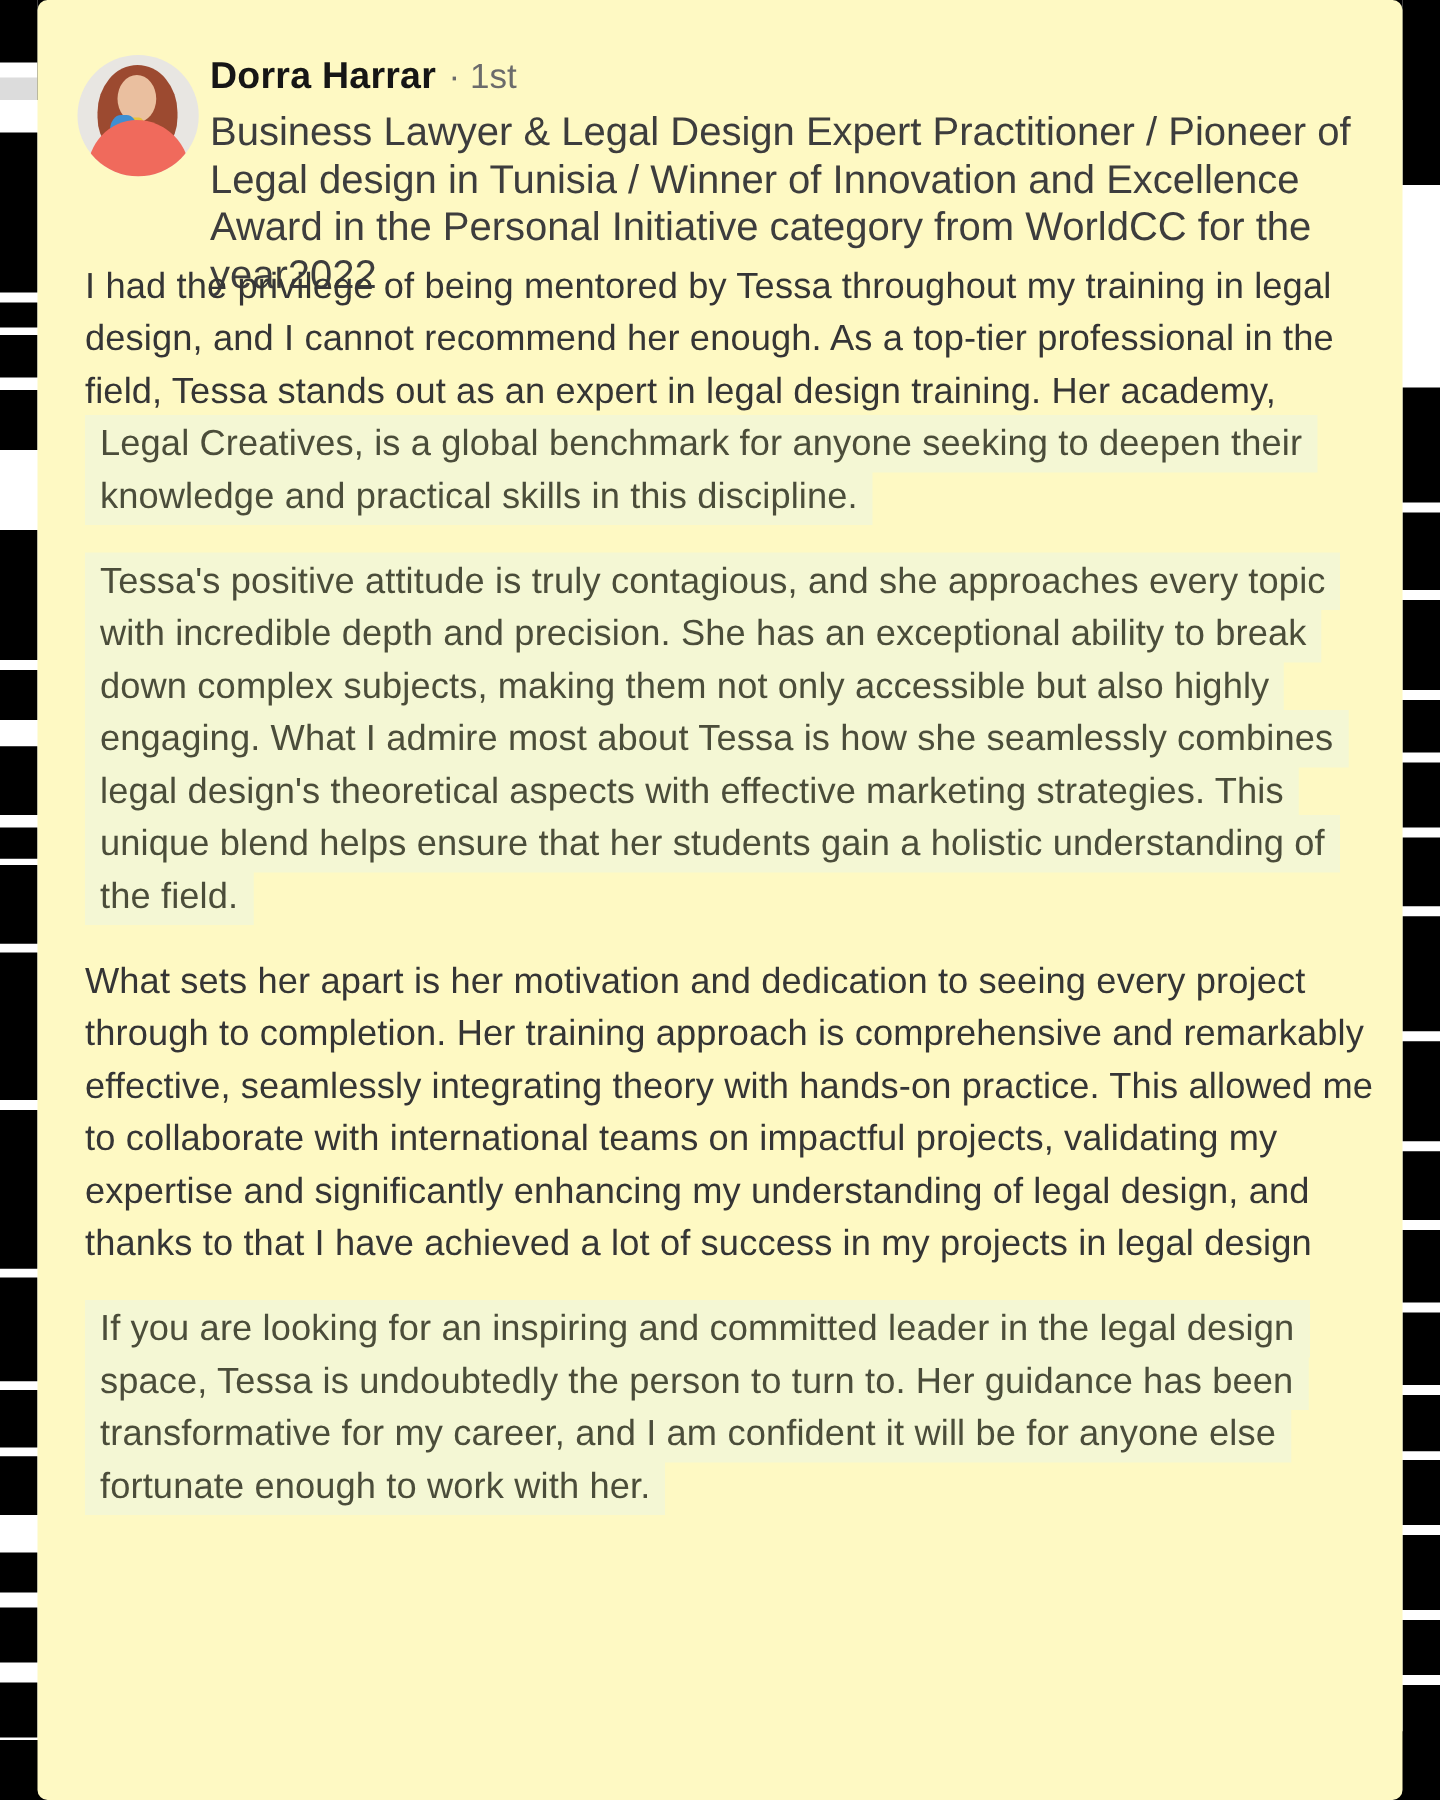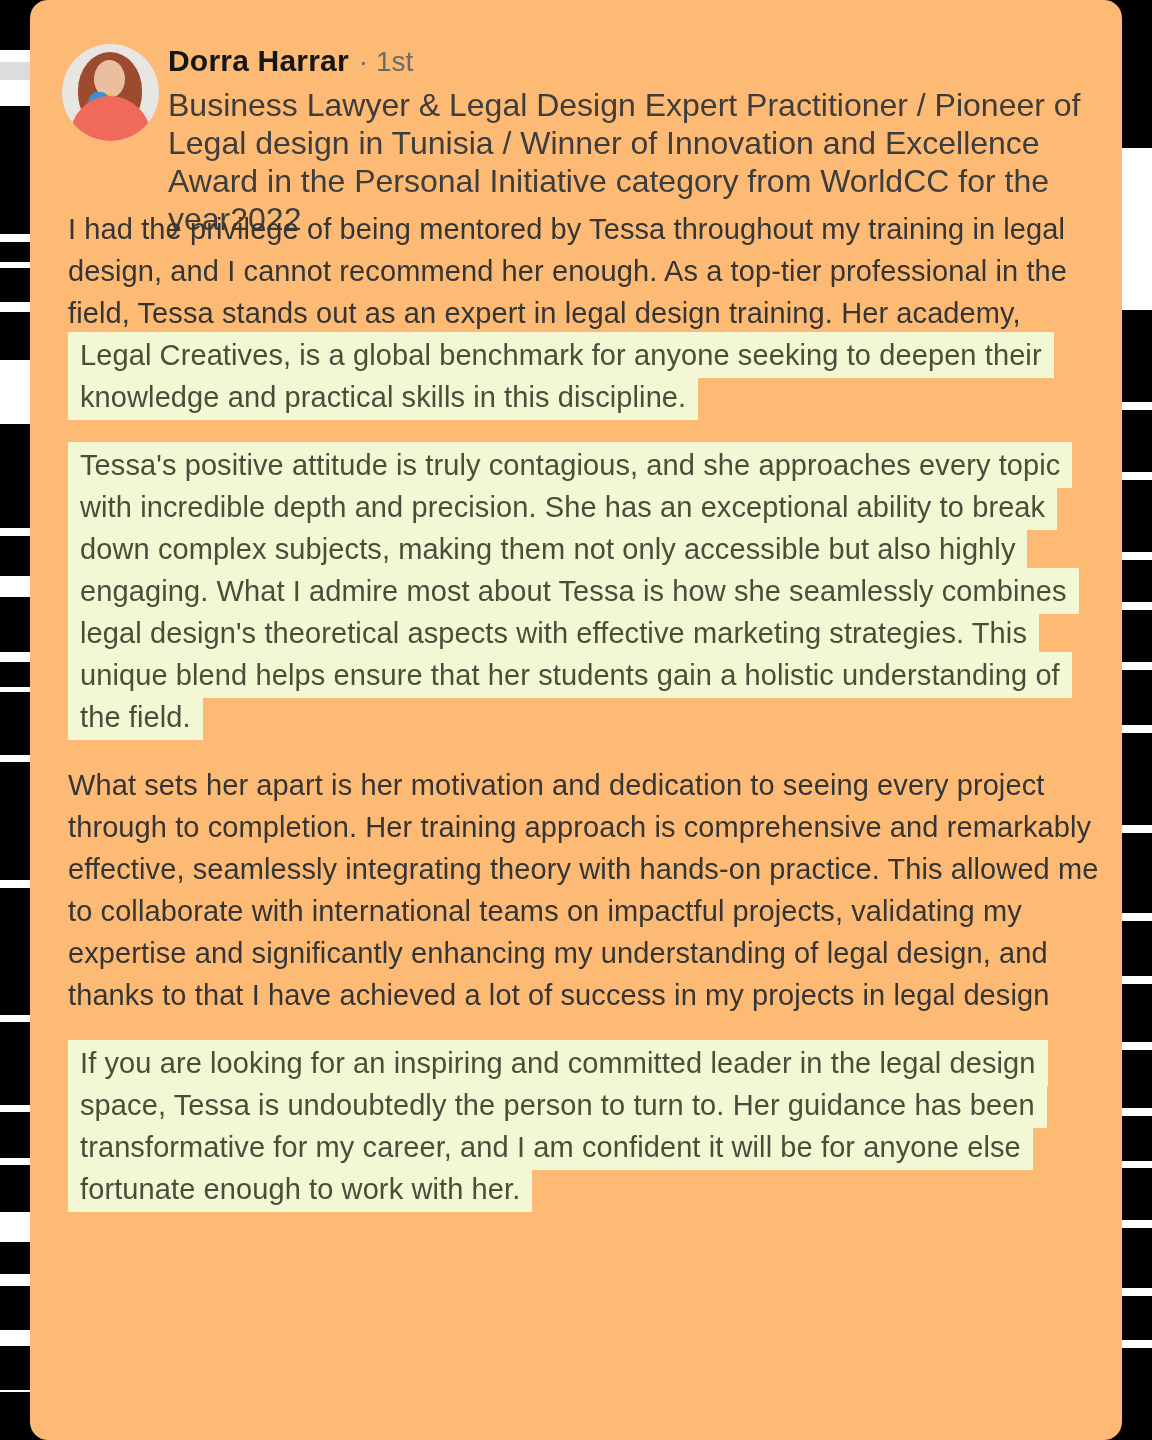--- a/index.html
+++ b/index.html
@@ -7,21 +7,21 @@
     position:relative;width:1152px;height:1440px;margin:0 auto;
     background:#ffffff;overflow:hidden;
     font-family:"Liberation Sans","DejaVu Sans",sans-serif;
   }
   .backing{position:absolute;background:#000;z-index:0;}
   .bar{position:absolute;width:30px;background:#000;z-index:0;}
   .bar.left{left:0;}
   .bar.right{left:1122px;}
   .card{
     position:absolute;left:30px;top:0;width:1092px;height:1440px;
-    background:#fdba74;border-radius:18px;z-index:1;
+    background:#fef9c3;border-radius:8px;z-index:1;
   }
   
   .avatar{
     position:absolute;left:32px;top:44px;width:97px;height:97px;
     border-radius:50%;background:#e8e6e2;overflow:hidden;
   }
   .av-hair{position:absolute;left:16px;top:8px;width:64px;height:76px;background:#9c4a30;border-radius:50% 50% 45% 45%;}
   .av-face{position:absolute;left:32px;top:16px;width:31px;height:38px;background:#eabf9f;border-radius:50%;}
   .av-scarf{position:absolute;left:26px;top:48px;width:22px;height:30px;background:#3f8fd2;border-radius:40%;box-shadow:6px 6px 0 -2px #7dc24b,10px -2px 0 -4px #e8c33a;}
   .av-body{position:absolute;left:8px;top:52px;width:82px;height:46px;background:#f06a5c;border-radius:48% 52% 0 0/90% 95% 0 0;}

